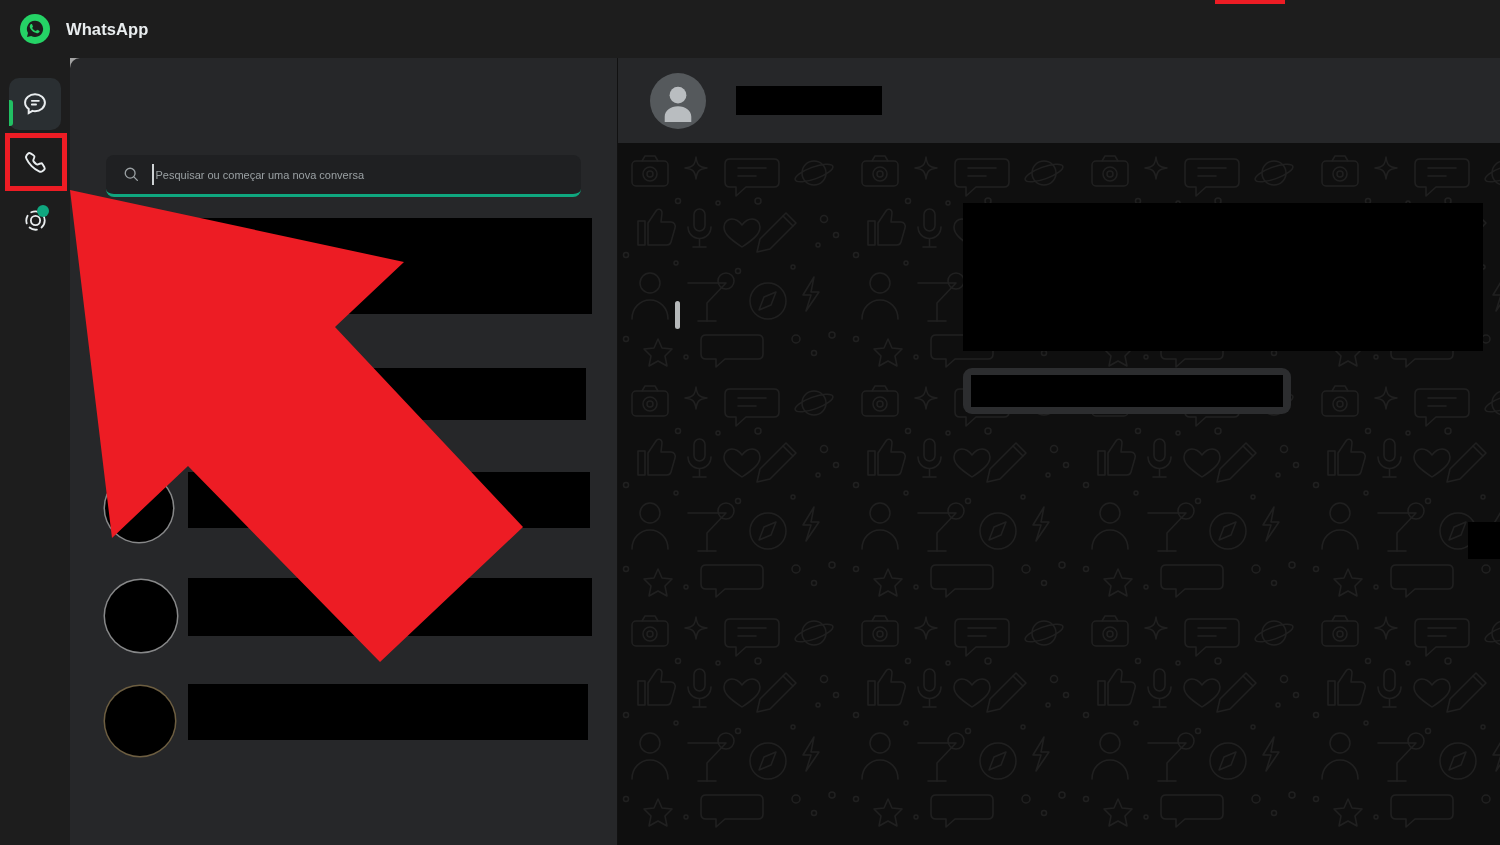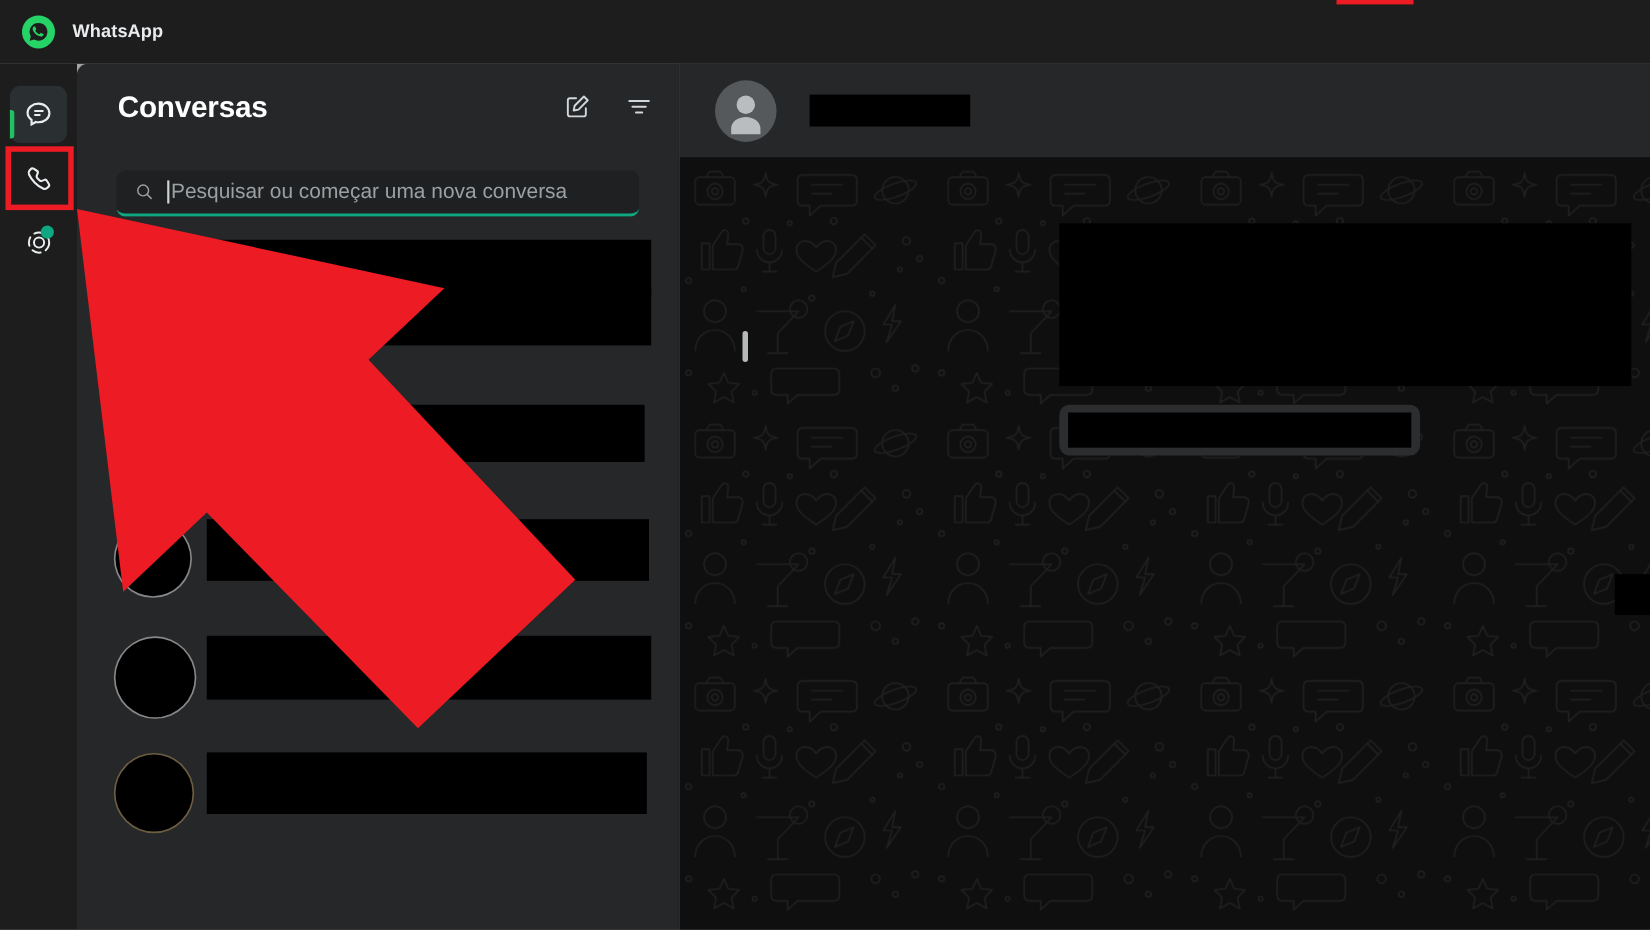--- a/index.html
+++ b/index.html
@@ -123,21 +123,21 @@
   .search-icon { margin-left: 16px; flex: 0 0 auto; display:flex; }
   .search-caret {
     width: 1.5px; height: 21px;
     background: #cfd3d5;
     margin-left: 11px;
     flex: 0 0 auto;
   }
   .search-placeholder {
     margin-left: 2px;
     color: #9aa0a3;
-    font-size: 19px;
+    font-size: 11px;
     white-space: nowrap;
   }
 
   
   .chat-rows {
     position: absolute; left: 0; top: 150px;
     width: 548px; height: 637px;
     overflow: hidden;
   }
   .chat-row {
@@ -263,36 +263,20 @@
         <circle cx="12" cy="12" r="8.2" fill="none" stroke="#e9edef" stroke-width="1.6" stroke-linecap="round" stroke-dasharray="7 4.5"></circle>
       </svg>
       <div class="status-dot"></div>
     </div>
   </div>
 
   <div class="highlight-box"></div>
 
   <div class="list-panel">
 
-    <div class="list-header">
-      <div class="list-title">Conversas</div>
-      <div class="list-header-actions">
-        <div class="hdr-icon">
-          <svg width="26" height="26" viewBox="0 0 24 24">
-            <path fill="none" stroke="#d1d7db" stroke-width="1.6" stroke-linecap="round" d="M19 13.2v5.1c0 1-.8 1.8-1.8 1.8H5.7c-1 0-1.8-.8-1.8-1.8V6.7c0-1 .8-1.8 1.8-1.8h5.1"></path>
-            <path fill="none" stroke="#d1d7db" stroke-width="1.6" stroke-linejoin="round" d="M17.4 3.4l3.2 3.2-7.8 7.8-4 .8.8-4 7.8-7.8z"></path>
-          </svg>
-        </div>
-        <div class="hdr-icon">
-          <svg width="26" height="26" viewBox="0 0 24 24">
-            <path fill="none" stroke="#d1d7db" stroke-width="1.7" stroke-linecap="round" d="M3.8 7.2h16.4M6.4 12h11.2M9.4 16.8h5.2"></path>
-          </svg>
-        </div>
-      </div>
-    </div>
 
     <div class="search-wrap">
       <div class="search-box">
         <span class="search-icon">
           <svg width="19" height="19" viewBox="0 0 24 24">
             <circle cx="10.3" cy="10.3" r="6.2" fill="none" stroke="#9aa0a3" stroke-width="1.7"></circle>
             <path stroke="#9aa0a3" stroke-width="1.7" stroke-linecap="round" d="M15 15l4.4 4.4"></path>
           </svg>
         </span>
         <span class="search-caret"></span>

